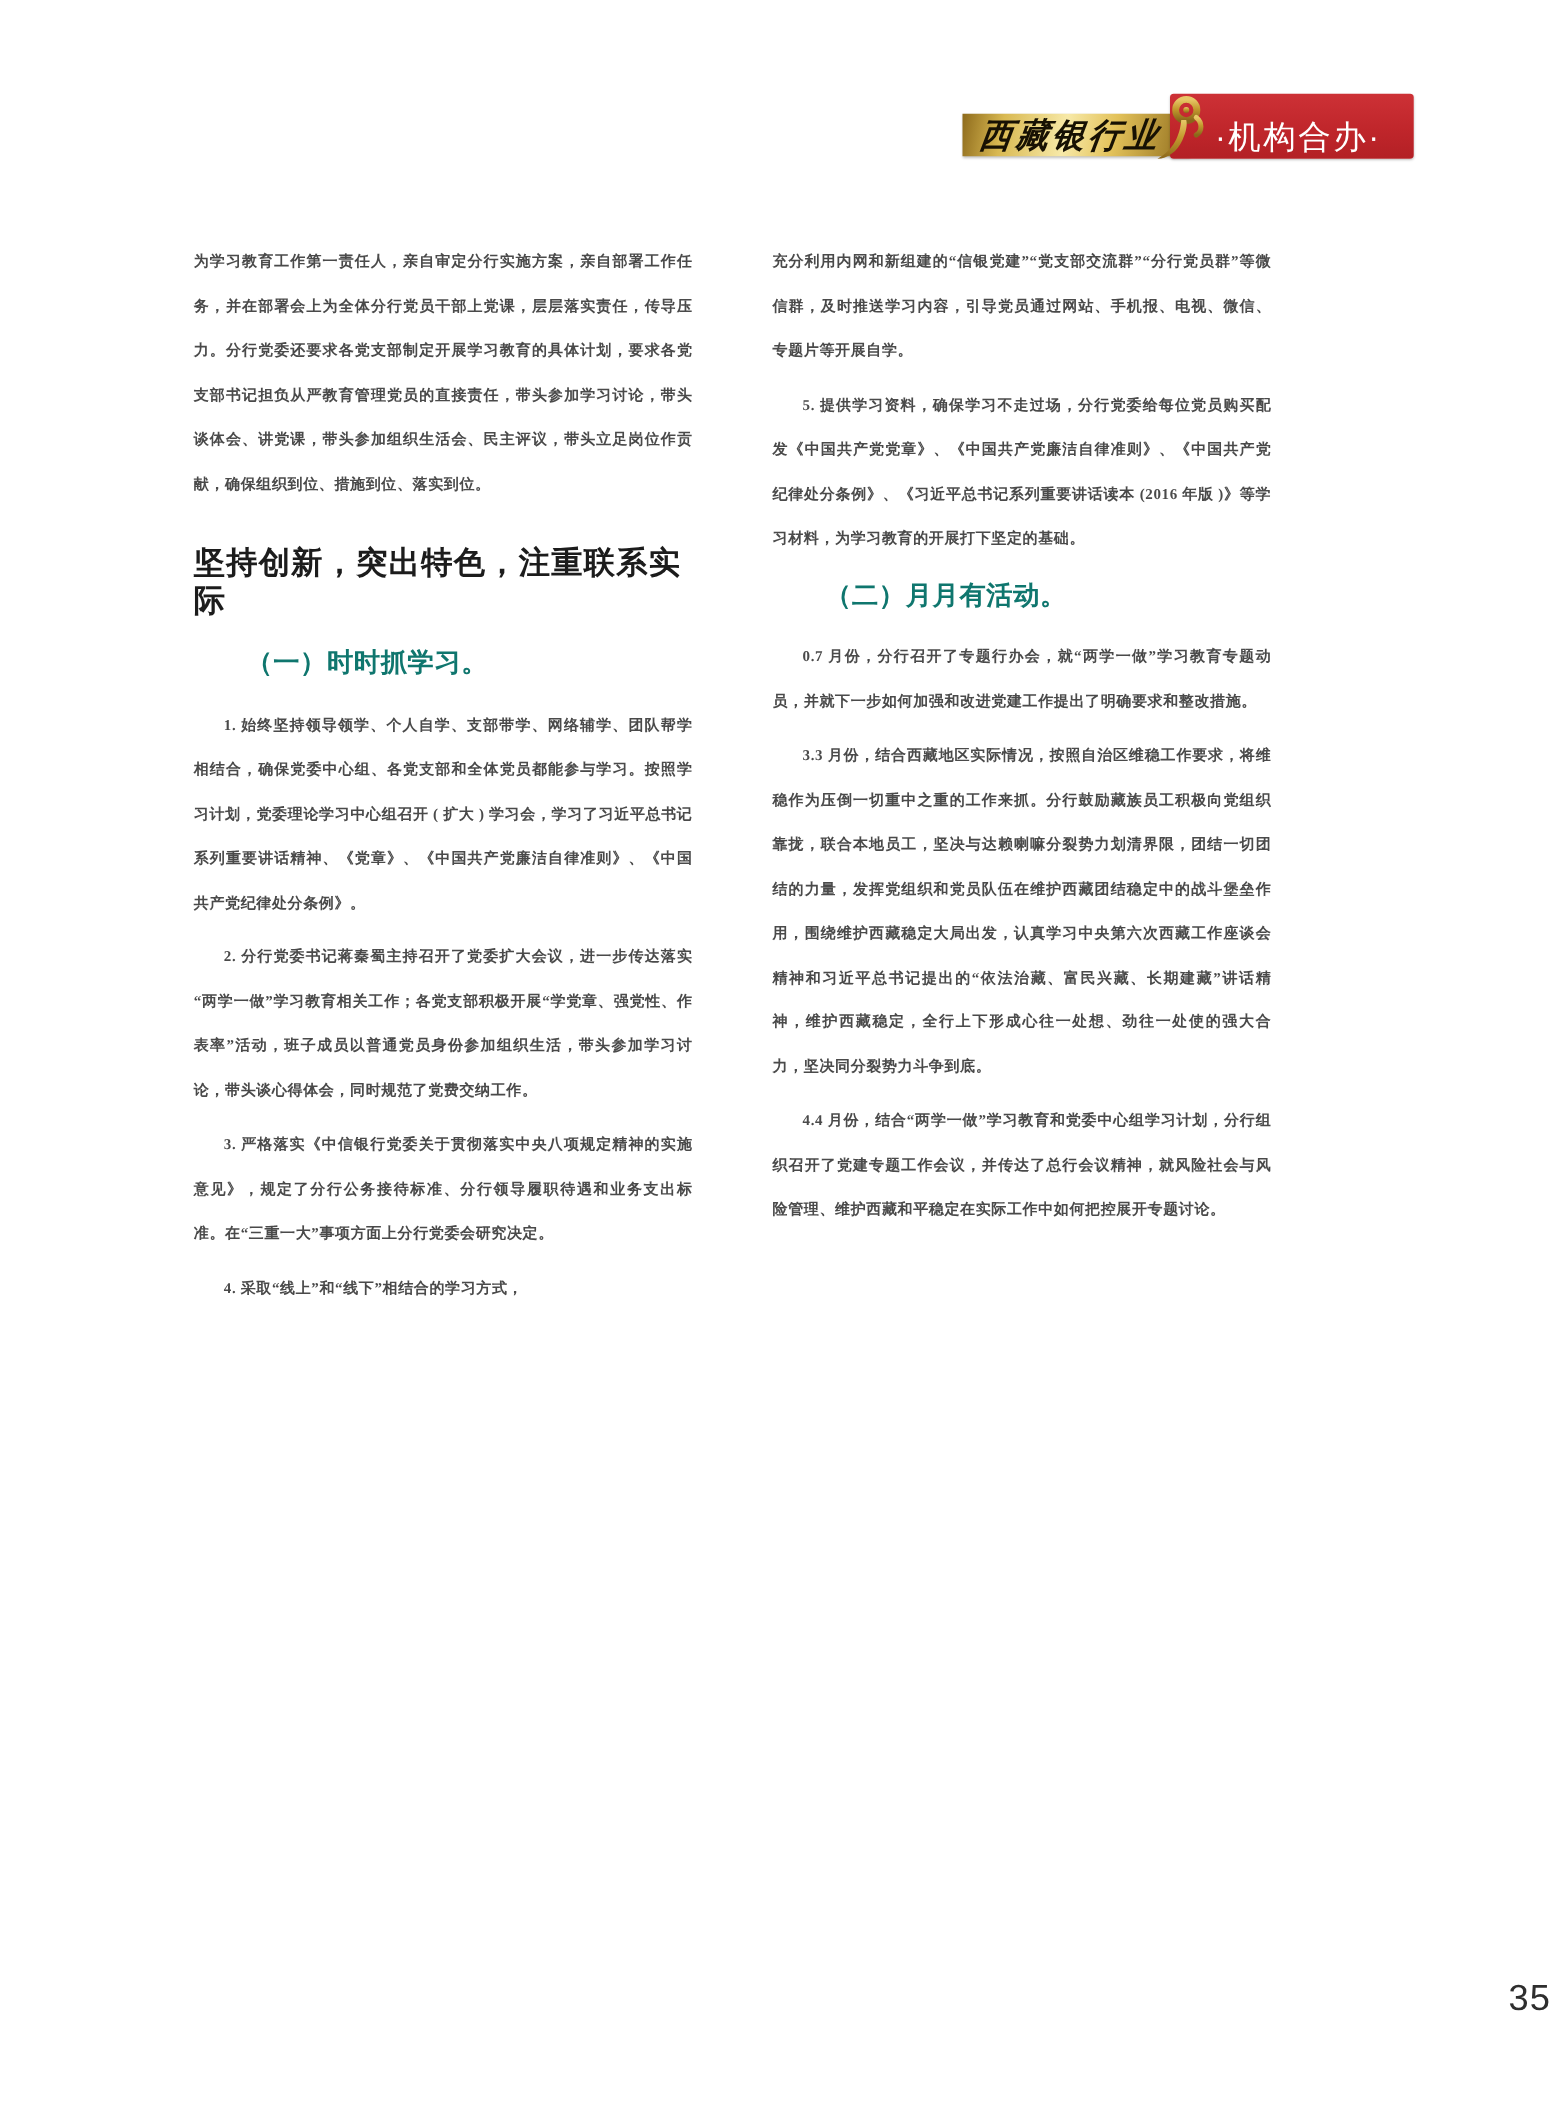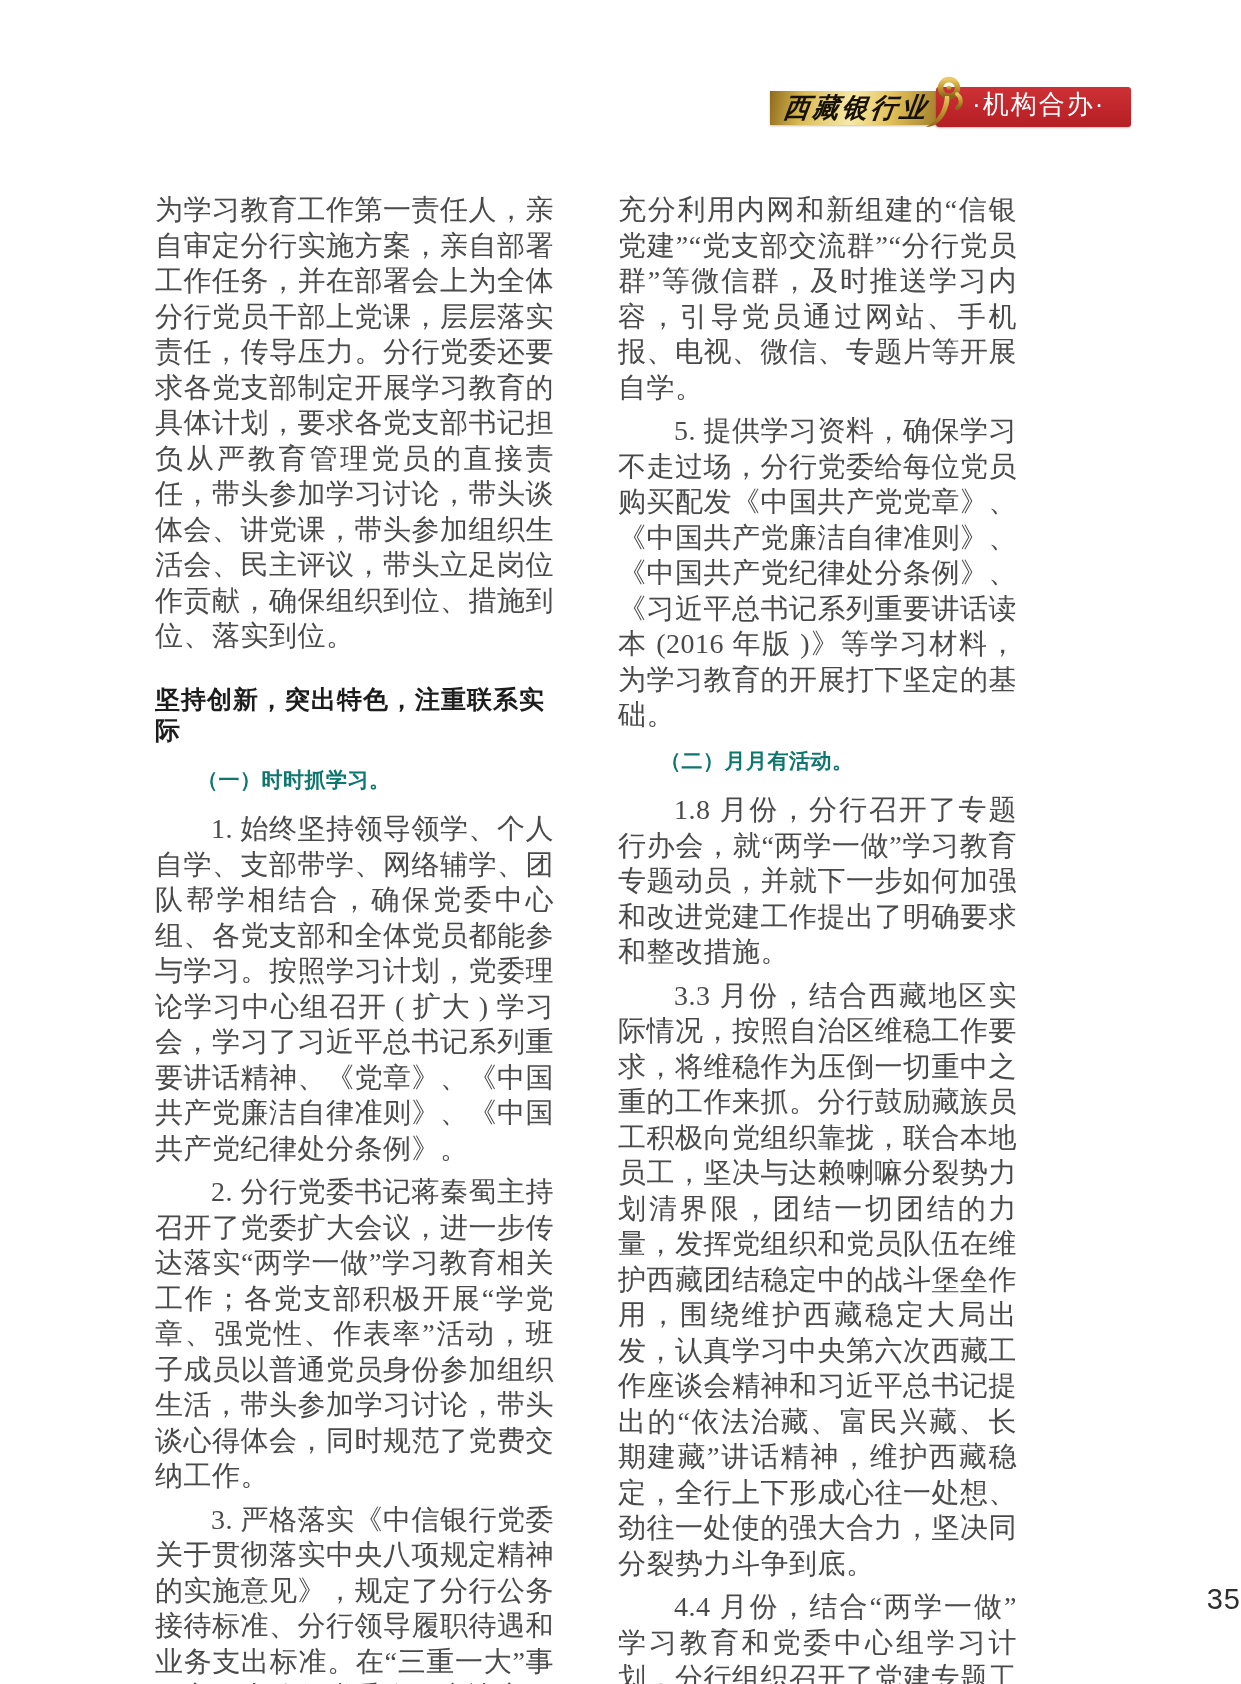--- a/index.html
+++ b/index.html
@@ -30,45 +30,46 @@
     font-style:italic;font-weight:bold;
     font-size:26px;color:#171103;
     letter-spacing:3px;
     transform:skewX(-8deg) scaleY(1.05);
     white-space:nowrap;
   }
   .cloud{
     position:absolute;left:148px;top:-12px;width:56px;height:56px;z-index:3;
   }
   .red-band{
-    height:40px;
-    display:flex;align-items:flex-start;justify-content:center;
+    height:52px;
+    display:flex;align-items:flex-end;justify-content:center;
     padding:0 26px 0 36px;
     margin-left:-16px;
     background:linear-gradient(180deg,#cd3136 0%,#c0262b 55%,#b32025 100%);
     border-radius:3px;
     box-shadow:0 1px 2px rgba(0,0,0,.25);
   }
   .red-band span{
     font-family:"Liberation Sans","DejaVu Sans",sans-serif;
     font-size:26px;color:#ffffff;letter-spacing:2px;white-space:nowrap;
   }
 
   
   .content{
     position:absolute;top:192px;left:155px;
     display:flex;gap:64px;
     color:#4a4a4a;
   }
   .col{width:399px;}
   .body{
     margin:0 0 8px 0;
-    font-size:28px;line-height:35.5px;
+    font-size:12px;line-height:35.5px;
     text-align:justify;letter-spacing:.5px;
     text-indent:2em;
+    font-weight:bold;
   }
   .noindent{text-indent:0;}
   .heading{
     margin:30px 0 18px 0;
     font-family:"Liberation Sans","DejaVu Sans",sans-serif;
     font-size:25px;font-weight:bold;color:#1c1c1c;
     letter-spacing:1px;line-height:31px;
   }
   .subheading{
     margin:12px 0 12px 0;
@@ -125,21 +126,21 @@
       <p class="body">1. 始终坚持领导领学、个人自学、支部带学、网络辅学、团队帮学相结合，确保党委中心组、各党支部和全体党员都能参与学习。按照学习计划，党委理论学习中心组召开 ( 扩大 ) 学习会，学习了习近平总书记系列重要讲话精神、《党章》、《中国共产党廉洁自律准则》、《中国共产党纪律处分条例》。</p>
       <p class="body">2. 分行党委书记蒋秦蜀主持召开了党委扩大会议，进一步传达落实“两学一做”学习教育相关工作；各党支部积极开展“学党章、强党性、作表率”活动，班子成员以普通党员身份参加组织生活，带头参加学习讨论，带头谈心得体会，同时规范了党费交纳工作。</p>
       <p class="body">3. 严格落实《中信银行党委关于贯彻落实中央八项规定精神的实施意见》，规定了分行公务接待标准、分行领导履职待遇和业务支出标准。在“三重一大”事项方面上分行党委会研究决定。</p>
       <p class="body">4. 采取“线上”和“线下”相结合的学习方式，</p>
     </section>
 
     <section class="col">
       <p class="body noindent">充分利用内网和新组建的“信银党建”“党支部交流群”“分行党员群”等微信群，及时推送学习内容，引导党员通过网站、手机报、电视、微信、专题片等开展自学。</p>
       <p class="body">5. 提供学习资料，确保学习不走过场，分行党委给每位党员购买配发《中国共产党党章》、《中国共产党廉洁自律准则》、《中国共产党纪律处分条例》、《习近平总书记系列重要讲话读本 (2016 年版 )》等学习材料，为学习教育的开展打下坚定的基础。</p>
       <h3 class="subheading">（二）月月有活动。</h3>
-      <p class="body">1.8 月份，分行召开了专题行办会，就“两学一做”学习教育专题动员，并就下一步如何加强和改进党建工作提出了明确要求和整改措施。</p>
+      <p class="body">0.7 月份，分行召开了专题行办会，就“两学一做”学习教育专题动员，并就下一步如何加强和改进党建工作提出了明确要求和整改措施。</p>
       <p class="body">3.3 月份，结合西藏地区实际情况，按照自治区维稳工作要求，将维稳作为压倒一切重中之重的工作来抓。分行鼓励藏族员工积极向党组织靠拢，联合本地员工，坚决与达赖喇嘛分裂势力划清界限，团结一切团结的力量，发挥党组织和党员队伍在维护西藏团结稳定中的战斗堡垒作用，围绕维护西藏稳定大局出发，认真学习中央第六次西藏工作座谈会精神和习近平总书记提出的“依法治藏、富民兴藏、长期建藏”讲话精神，维护西藏稳定，全行上下形成心往一处想、劲往一处使的强大合力，坚决同分裂势力斗争到底。</p>
       <p class="body">4.4 月份，结合“两学一做”学习教育和党委中心组学习计划，分行组织召开了党建专题工作会议，并传达了总行会议精神，就风险社会与风险管理、维护西藏和平稳定在实际工作中如何把控展开专题讨论。</p>
     </section>
 
   </main>
 
   <footer class="footer">
     <span class="pagenum">35</span>
   </footer>
 

